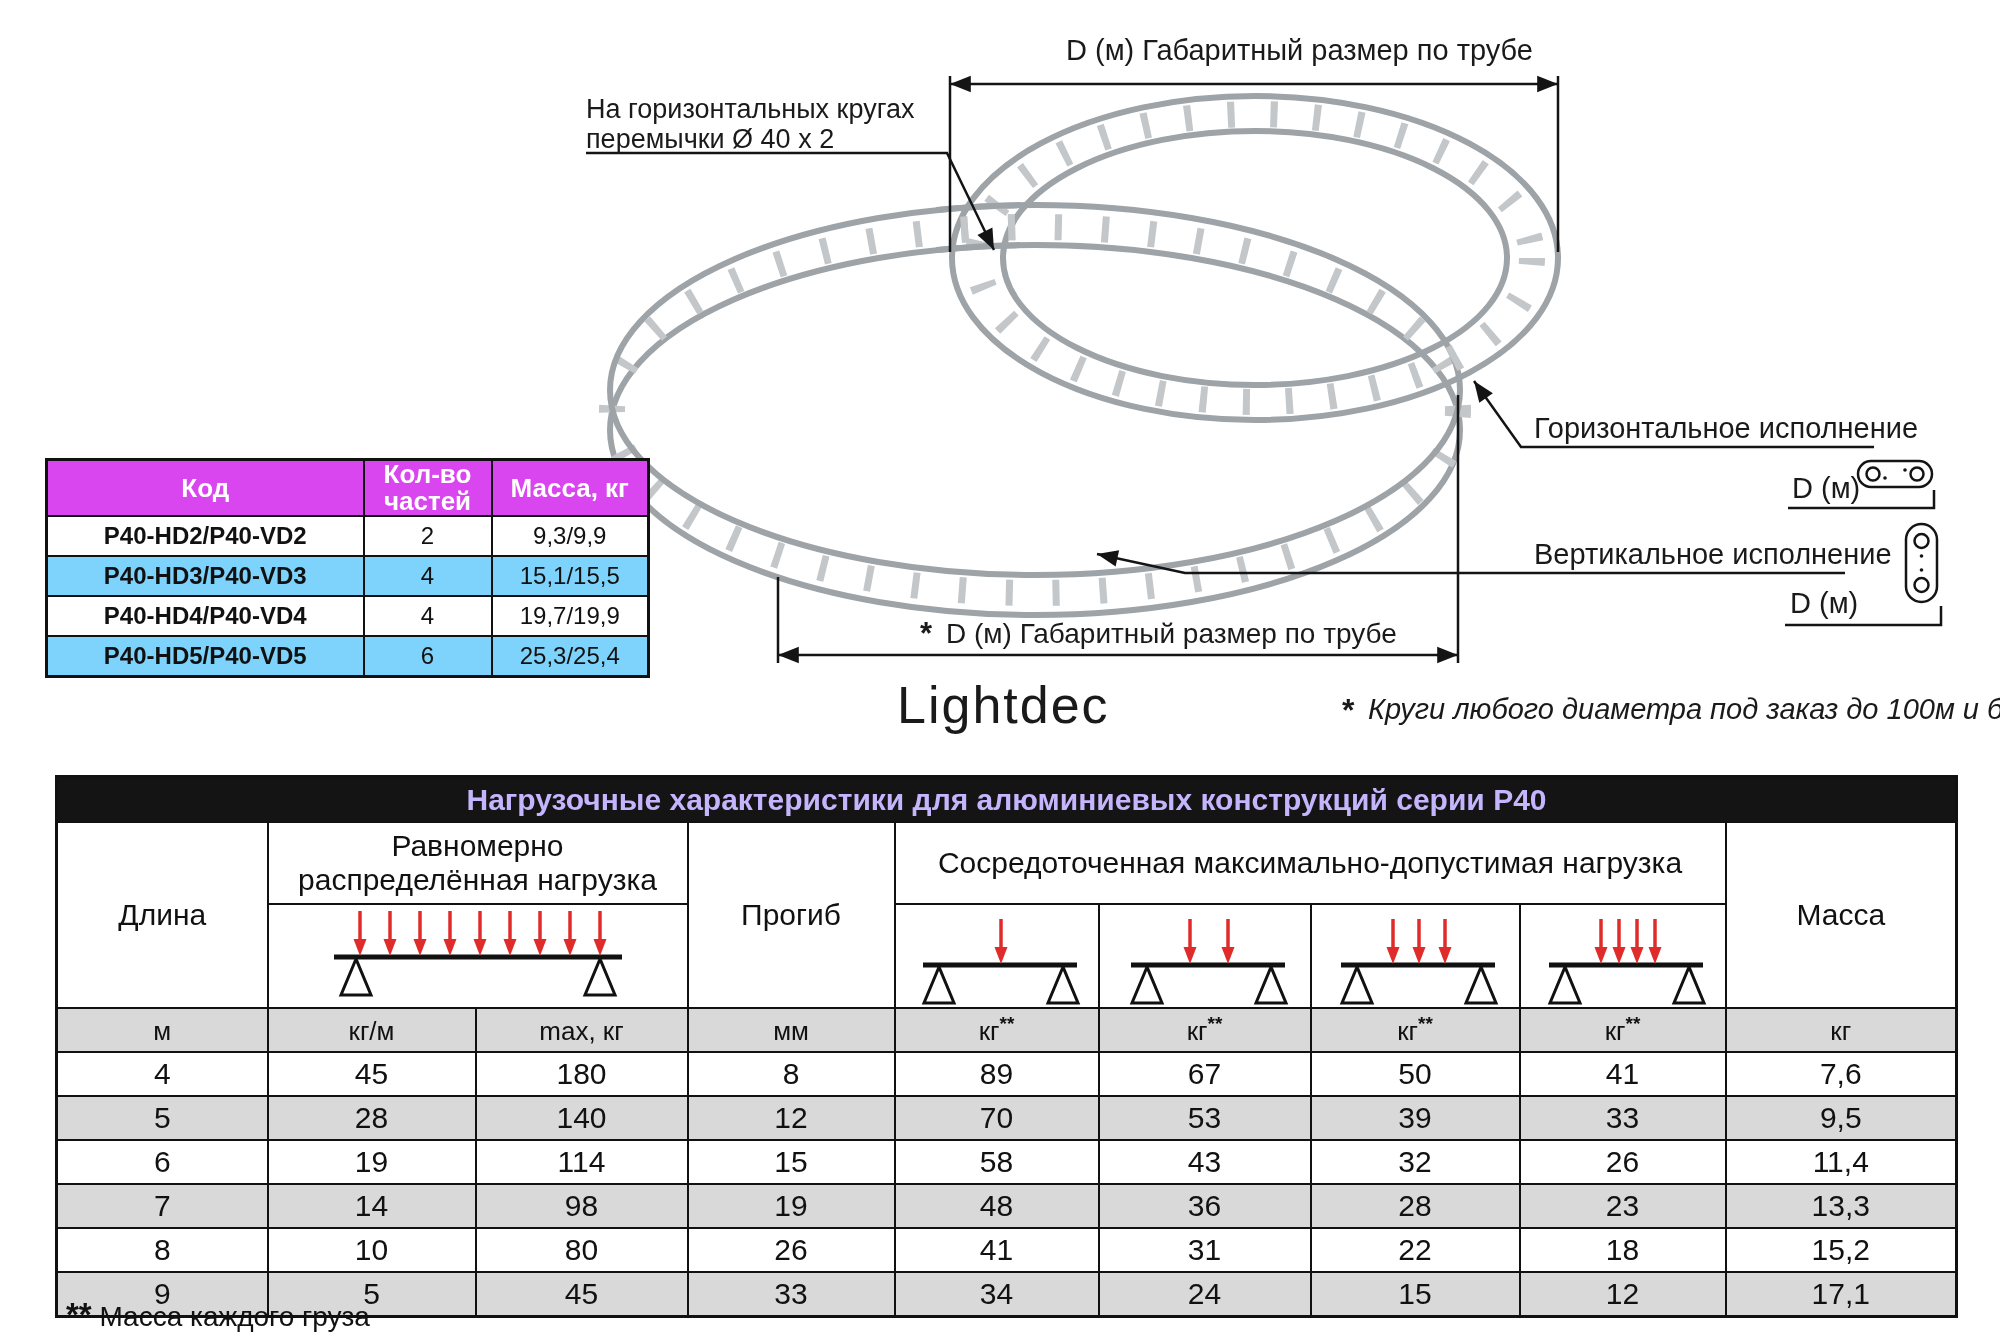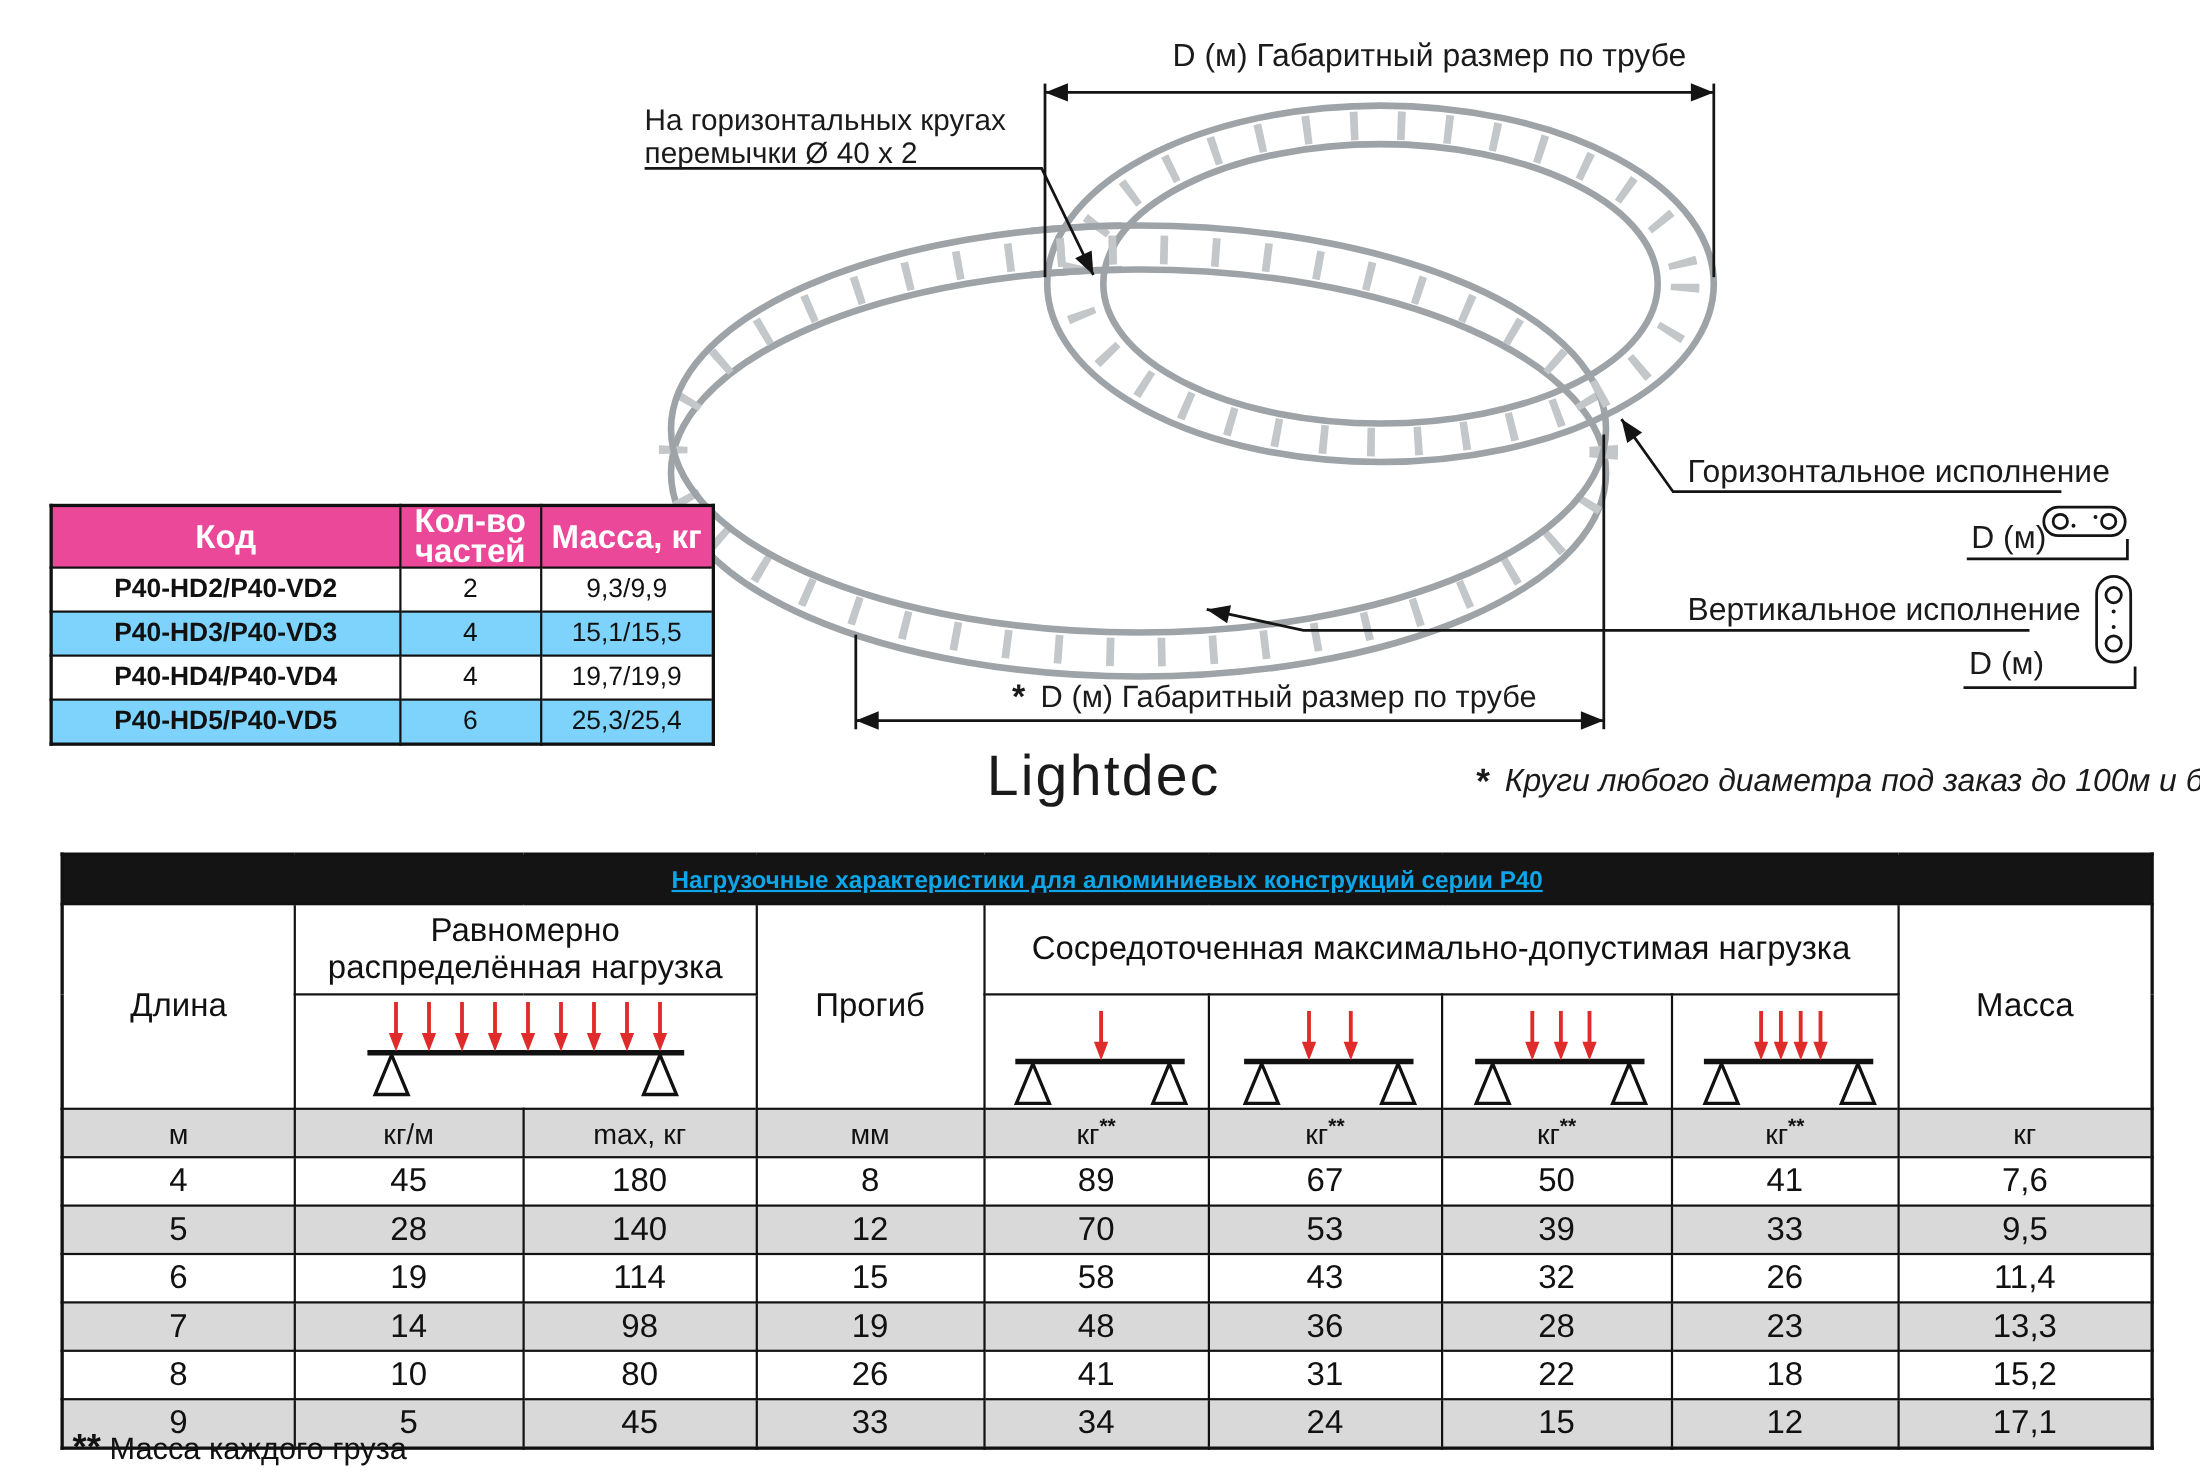--- a/index.html
+++ b/index.html
@@ -5,31 +5,31 @@
   html,body{margin:0;padding:0;background:#ffffff;}
   .page{position:relative;width:2000px;height:1343px;background:#ffffff;
         font-family:"Liberation Sans",sans-serif;color:#111;overflow:hidden;}
   svg.illu{position:absolute;left:0;top:0;}
   svg text{font-family:"Liberation Sans",sans-serif;fill:#1a1a1a;}
 
   
   table.parts{position:absolute;left:45px;top:458px;border-collapse:collapse;
               table-layout:fixed;border:3px solid #111;}
   table.parts th,table.parts td{border:2px solid #111;text-align:center;vertical-align:middle;padding:0;}
-  table.parts thead th{background:#ec4899;color:#ffffff;font-size:30px;font-weight:bold;
+  table.parts thead th{background:#d946ef;color:#ffffff;font-size:26px;font-weight:bold;
                        height:54px;line-height:27px;}
   table.parts td{height:38px;font-size:24px;}
   table.parts td.code{font-weight:bold;}
   table.parts tr.alt{background:#7dd3fc;}
 
   
   table.load{position:absolute;left:55px;top:775px;border-collapse:collapse;
              table-layout:fixed;border:3px solid #111;}
   table.load th,table.load td{border:2px solid #111;text-align:center;vertical-align:middle;padding:0;}
-  table.load th.title{background:#141414;color:#0ea5e9;font-size:22px;font-weight:bold;height:43px;text-decoration:underline;}
+  table.load th.title{background:#141414;color:#c4b5fd;font-size:30px;font-weight:bold;height:43px;}
   table.load .hdr{font-size:30px;font-weight:normal;}
   table.load tr.hrow1 th{height:80px;}
   table.load tr.hrow2 td{height:102px;}
   table.load tr.units td{height:42px;background:#d9d9d9;font-size:26px;}
   table.load tr.units sup{font-size:19px;font-weight:bold;}
   table.load tr.data td{height:42px;font-size:30px;}
   table.load tr.data.alt{background:#d9d9d9;}
   td.diag svg{display:block;margin:0 auto;}
 
   .fnote{position:absolute;left:66px;top:1296px;font-size:28px;text-align:right;}

